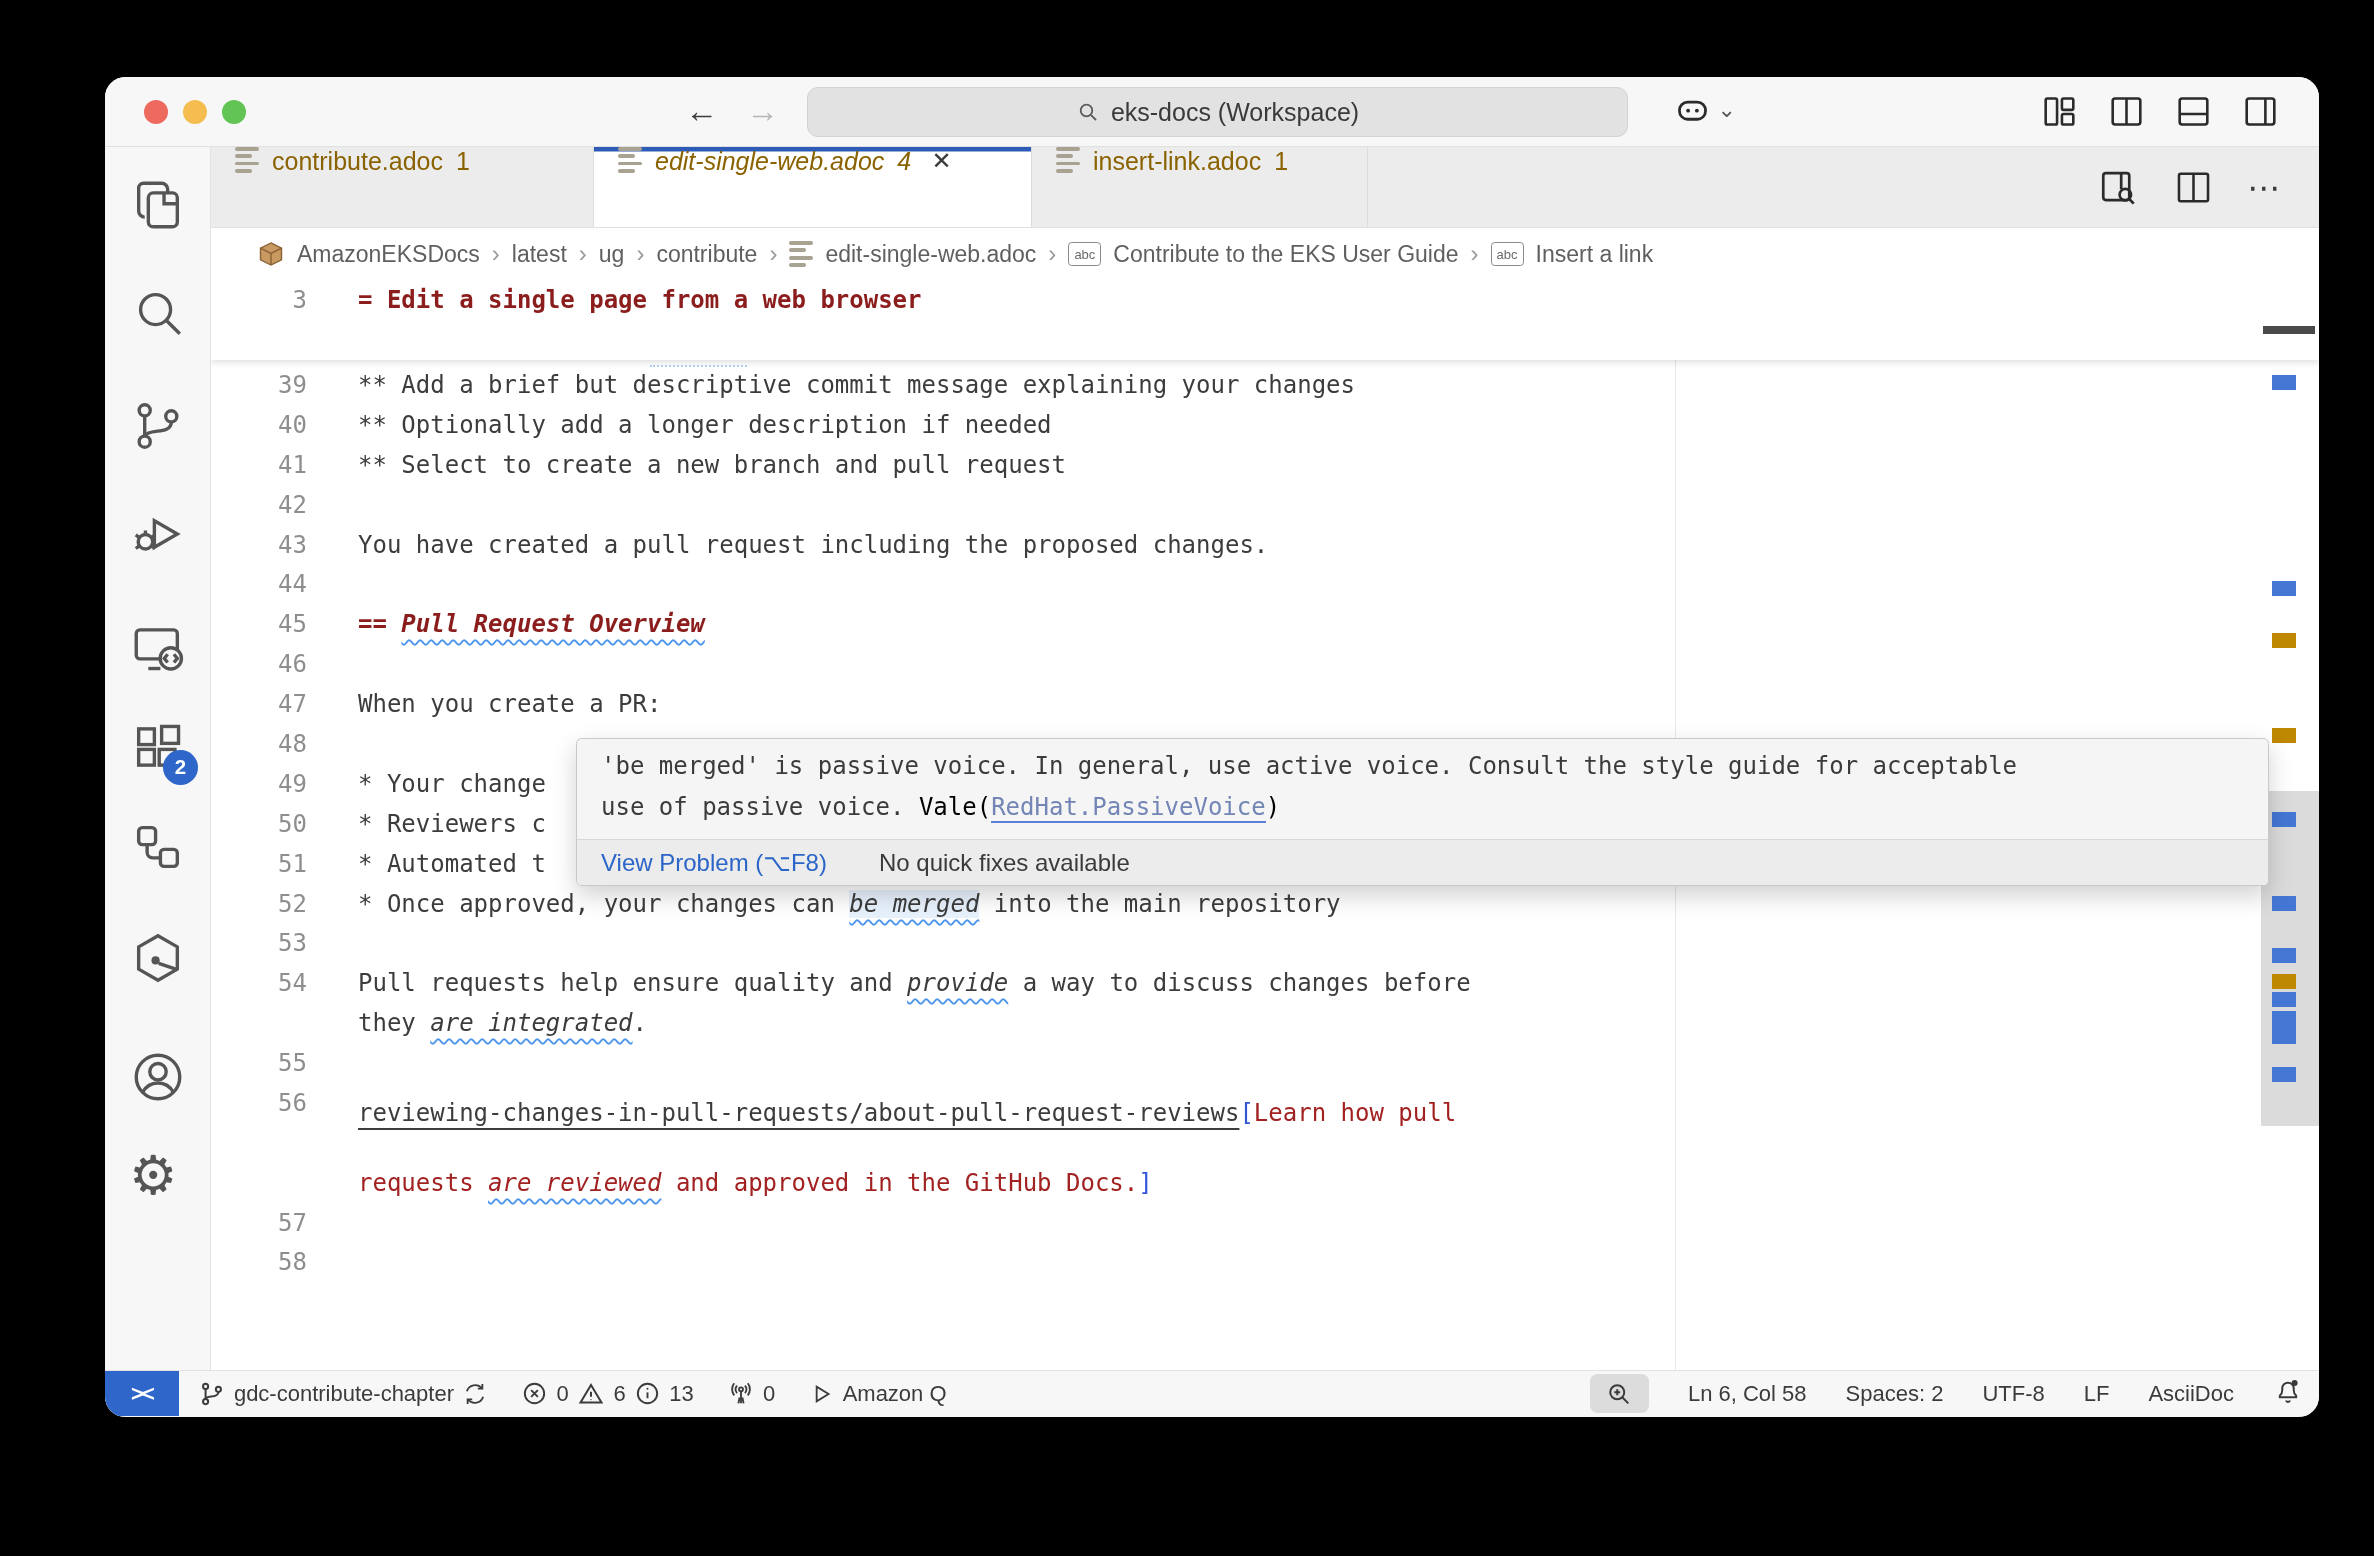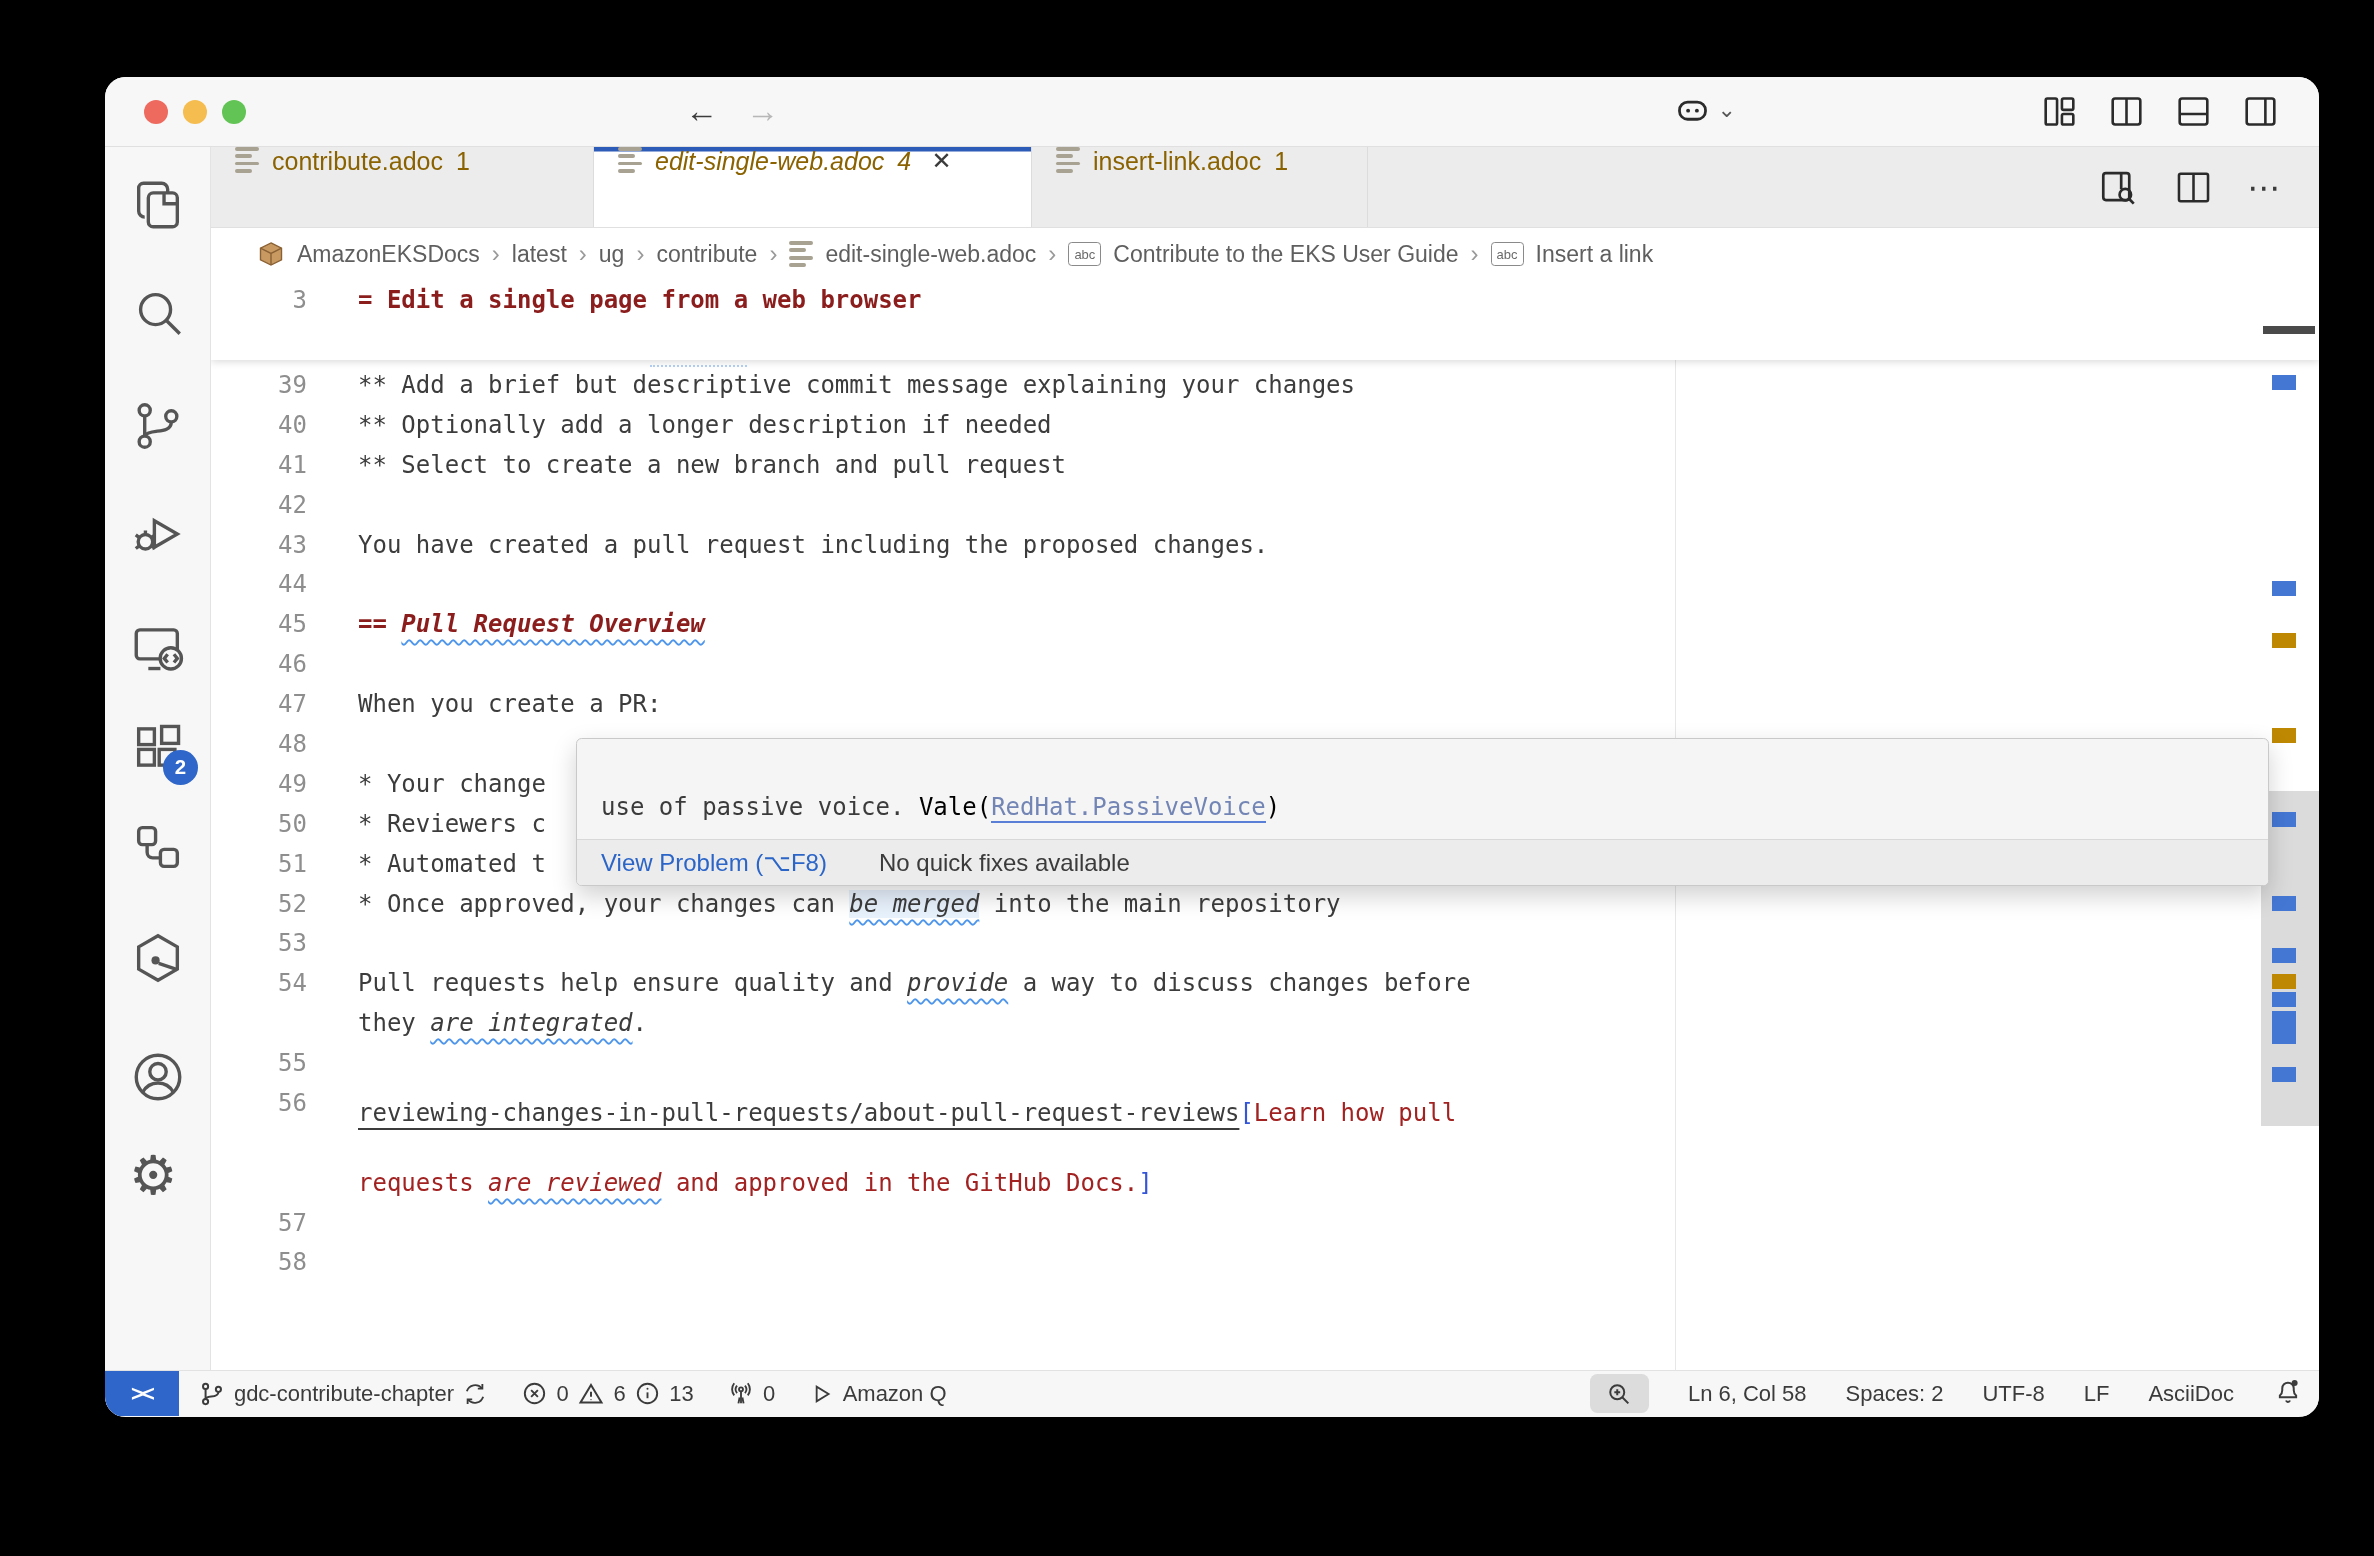--- a/index.html
+++ b/index.html
@@ -112,20 +112,27 @@
   <div class="window">
 
     <div class="titlebar">
       <div class="traffic">
         <span class="tl red"></span>
         <span class="tl yellow"></span>
         <span class="tl green"></span>
       </div>
       <span class="navbtn" style="left:575px">←</span>
       <span class="navbtn fwd" style="left:636px">→</span>
+      <div class="searchbox">
+        <svg width="24" height="24" viewBox="0 0 24 24" fill="none" stroke="#5a5a5a" stroke-width="1.8">
+            <circle cx="10.5" cy="10.5" r="5.8"></circle>
+            <path d="M14.8 14.8 20 20"></path>
+          </svg>
+        <span>eks-docs (Workspace)</span>
+      </div>
       <div class="copilot">
         <svg width="39" height="39" viewBox="0 0 24 24" fill="none" stroke="#2b2b2b" stroke-width="1.7">
             <rect x="4" y="7.5" width="16" height="10.5" rx="5"></rect>
             <circle cx="9.3" cy="12.7" r="1.2" fill="#2b2b2b" stroke="none"></circle>
             <circle cx="14.7" cy="12.7" r="1.2" fill="#2b2b2b" stroke="none"></circle>
           </svg>
         <span style="font-size:22px;color:#555">⌄</span>
       </div>
       <div class="tb-icons">
         <svg width="39" height="39" viewBox="0 0 24 24" fill="none" stroke="#2b2b2b" stroke-width="1.6">
@@ -397,21 +404,21 @@
                 <div class="mk blue" style="top: 668px;"></div>
                 <div class="mk gold" style="top: 694px;"></div>
                 <div class="mk blue" style="top: 712px;"></div>
                 <div class="mk blue" style="top: 731px; height: 33px;"></div>
                 <div class="mk blue" style="top: 787px;"></div>
               </div>
           </div>
 
           <div class="tooltip">
             <div class="tt-body">
-              <br>
+              <span>'be merged' is passive voice. In general, use active voice. Consult the style guide for acceptable</span><br>
               <span>use of passive voice. </span><span class="tt-gray">Vale(</span><span class="tt-link">RedHat.PassiveVoice</span><span class="tt-gray">)</span>
             </div>
             <div class="tt-footer">
               <span class="tt-action">View Problem (⌥F8)</span>
               <span class="tt-nofix">No quick fixes available</span>
             </div>
           </div>
         </div>
       </div>
     </div>

